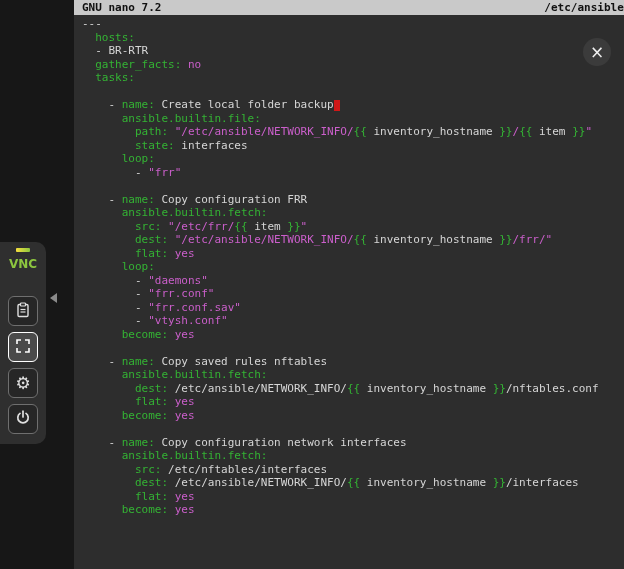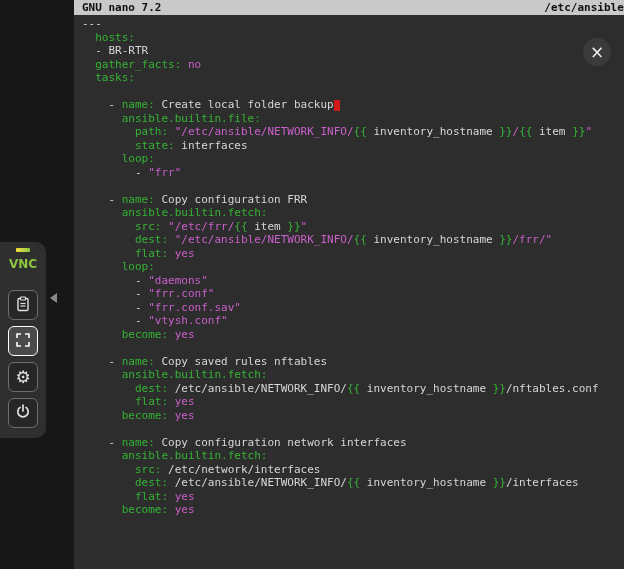--- a/index.html
+++ b/index.html
@@ -13,21 +13,21 @@
   .editor{padding:2px 0 0 8px;font-size:11px;line-height:13.5px}
   .line{white-space:pre;height:13.5px}
   .k,.b{color:var(--green,#34b334)}
   .s{color:var(--magenta,#cb5fcb)}
   .p,.j{color:var(--plain,#d6d6d6)}
   .cur{background:var(--cursor,#d01818);display:inline-block;width:6px;height:11px;vertical-align:middle}
 
   
   .vnc-strip{position:absolute;left:0;top:0;width:62px;height:569px;background:var(--page_bg,#171717)}
   .vnc-panel{position:absolute;left:0;top:242px;width:46px;padding:6px 0 10px;background:var(--panel_bg,#2f2f2f);border-radius:0 10px 10px 0;display:flex;flex-direction:column;align-items:center;gap:6px}
-  .vnc-logo{text-align:right;margin-bottom:12px}
+  .vnc-logo{text-align:right;margin-bottom:18px}
   .logo-mark{display:block;width:14px;height:4px;background:linear-gradient(90deg,var(--logo_yellow,#f7df3e),var(--accent,#8dc63f));margin:0 auto 1px;border-radius:1px}
   .logo-text{color:var(--accent,#8dc63f);font-weight:bold;font-size:12px;font-family:"DejaVu Sans",sans-serif}
   .vnc-btn{width:30px;height:30px;background:#262626;border:1px solid #6f6f6f;border-radius:6px;display:flex;align-items:center;justify-content:center;cursor:pointer;padding:0}
   .vnc-btn.active{background:#4a4a4a;border-color:#ffffff}
   .gear{font-size:17px;color:#e0e0e0;font-family:"DejaVu Sans",sans-serif;line-height:1}
   .vnc-handle{position:absolute;left:46px;top:288px;width:14px;height:20px;display:flex;align-items:center;justify-content:center;cursor:pointer}
   .tri{width:0;height:0;border-top:5px solid transparent;border-bottom:5px solid transparent;border-right:7px solid #8a8a8a}
 
   
   .close-fab{position:absolute;left:583px;top:38px;width:28px;height:28px;border-radius:50%;background:#3b3b3b;color:#f0f0f0;border:none;font-size:17px;line-height:27px;text-align:center;cursor:pointer;font-family:"DejaVu Sans",sans-serif}
@@ -117,21 +117,21 @@
         <div class="line"><span class="p">      </span><span class="k">become:</span><span class="p"> </span><span class="s">yes</span></div>
         <div class="line">&nbsp;</div>
         <div class="line"><span class="p">    - </span><span class="k">name:</span><span class="p"> Copy saved rules nftables</span></div>
         <div class="line"><span class="p">      </span><span class="k">ansible.builtin.fetch:</span></div>
         <div class="line"><span class="p">        </span><span class="k">dest:</span><span class="p"> /etc/ansible/NETWORK_INFO/</span><span class="b">{{</span><span class="j"> inventory_hostname </span><span class="b">}}</span><span class="p">/nftables.conf</span></div>
         <div class="line"><span class="p">        </span><span class="k">flat:</span><span class="p"> </span><span class="s">yes</span></div>
         <div class="line"><span class="p">      </span><span class="k">become:</span><span class="p"> </span><span class="s">yes</span></div>
         <div class="line">&nbsp;</div>
         <div class="line"><span class="p">    - </span><span class="k">name:</span><span class="p"> Copy configuration network interfaces</span></div>
         <div class="line"><span class="p">      </span><span class="k">ansible.builtin.fetch:</span></div>
-        <div class="line"><span class="p">        </span><span class="k">src:</span><span class="p"> /etc/network/interfaces</span></div>
+        <div class="line"><span class="p">        </span><span class="k">src:</span><span class="p"> /etc/nftables/interfaces</span></div>
         <div class="line"><span class="p">        </span><span class="k">dest:</span><span class="p"> /etc/ansible/NETWORK_INFO/</span><span class="b">{{</span><span class="j"> inventory_hostname </span><span class="b">}}</span><span class="p">/interfaces</span></div>
         <div class="line"><span class="p">        </span><span class="k">flat:</span><span class="p"> </span><span class="s">yes</span></div>
         <div class="line"><span class="p">      </span><span class="k">become:</span><span class="p"> </span><span class="s">yes</span></div>
       </div>
   </main>
 
   <button class="close-fab">×</button>
 
 </div>
 

